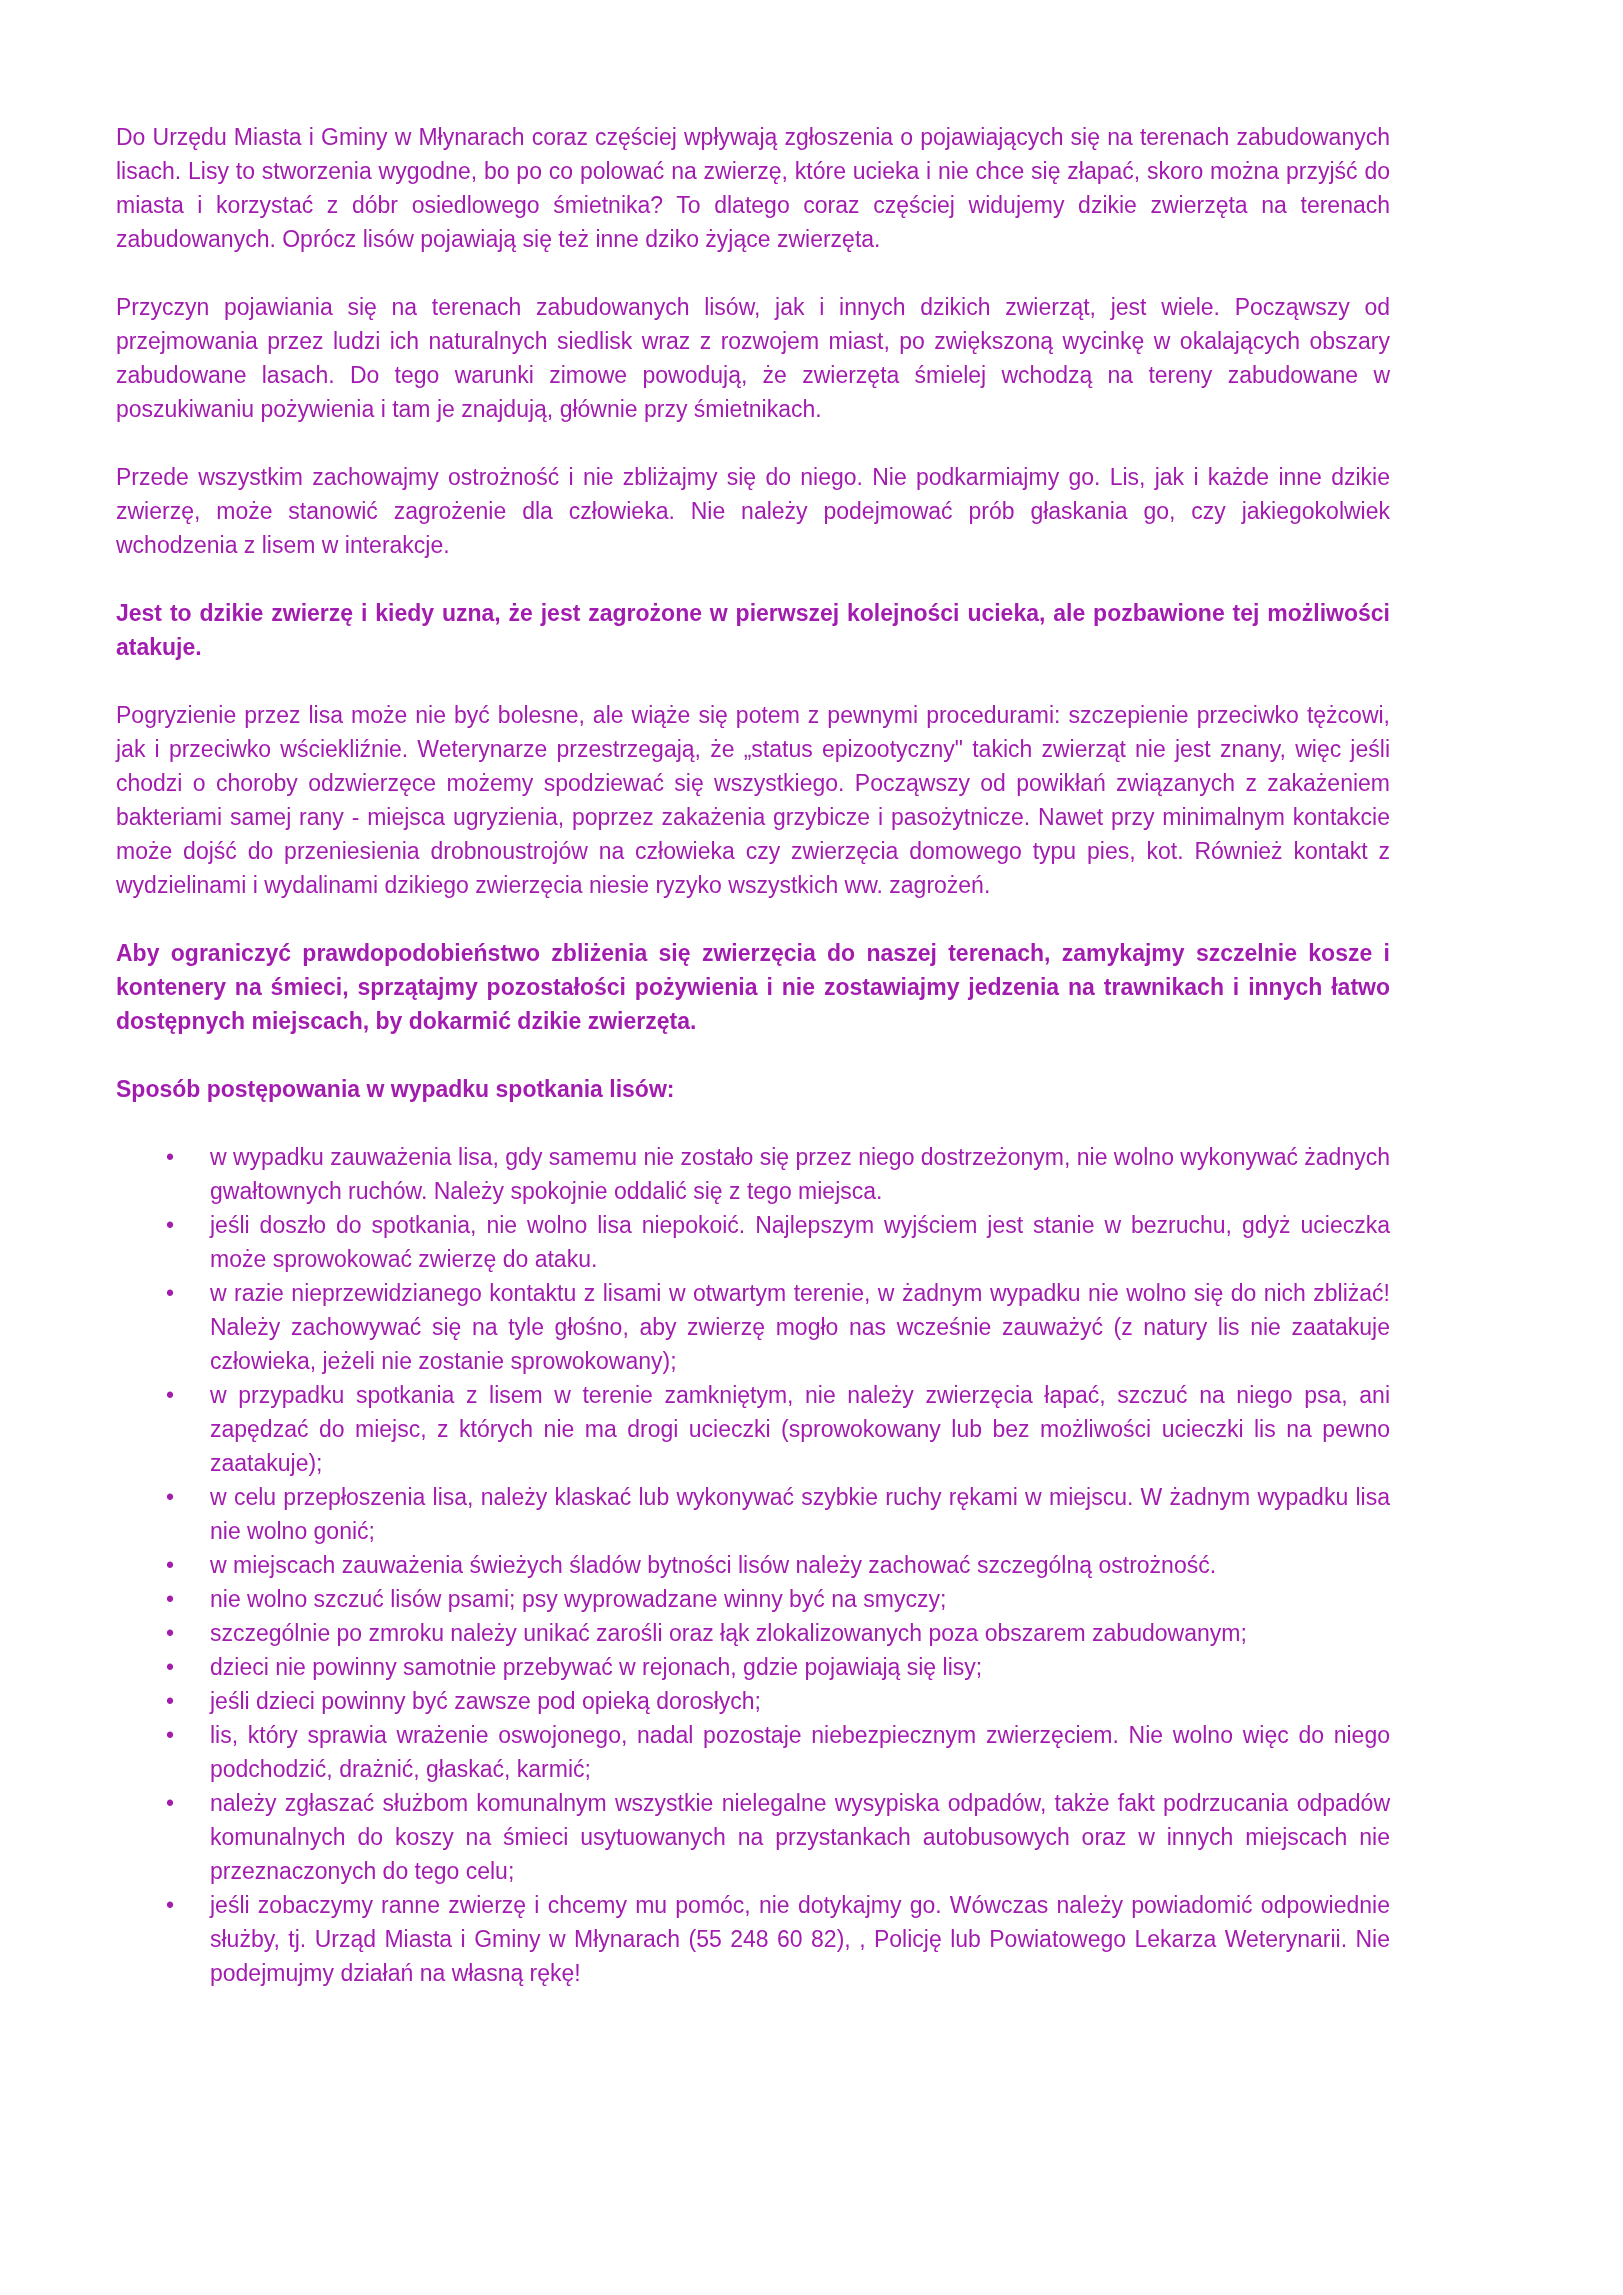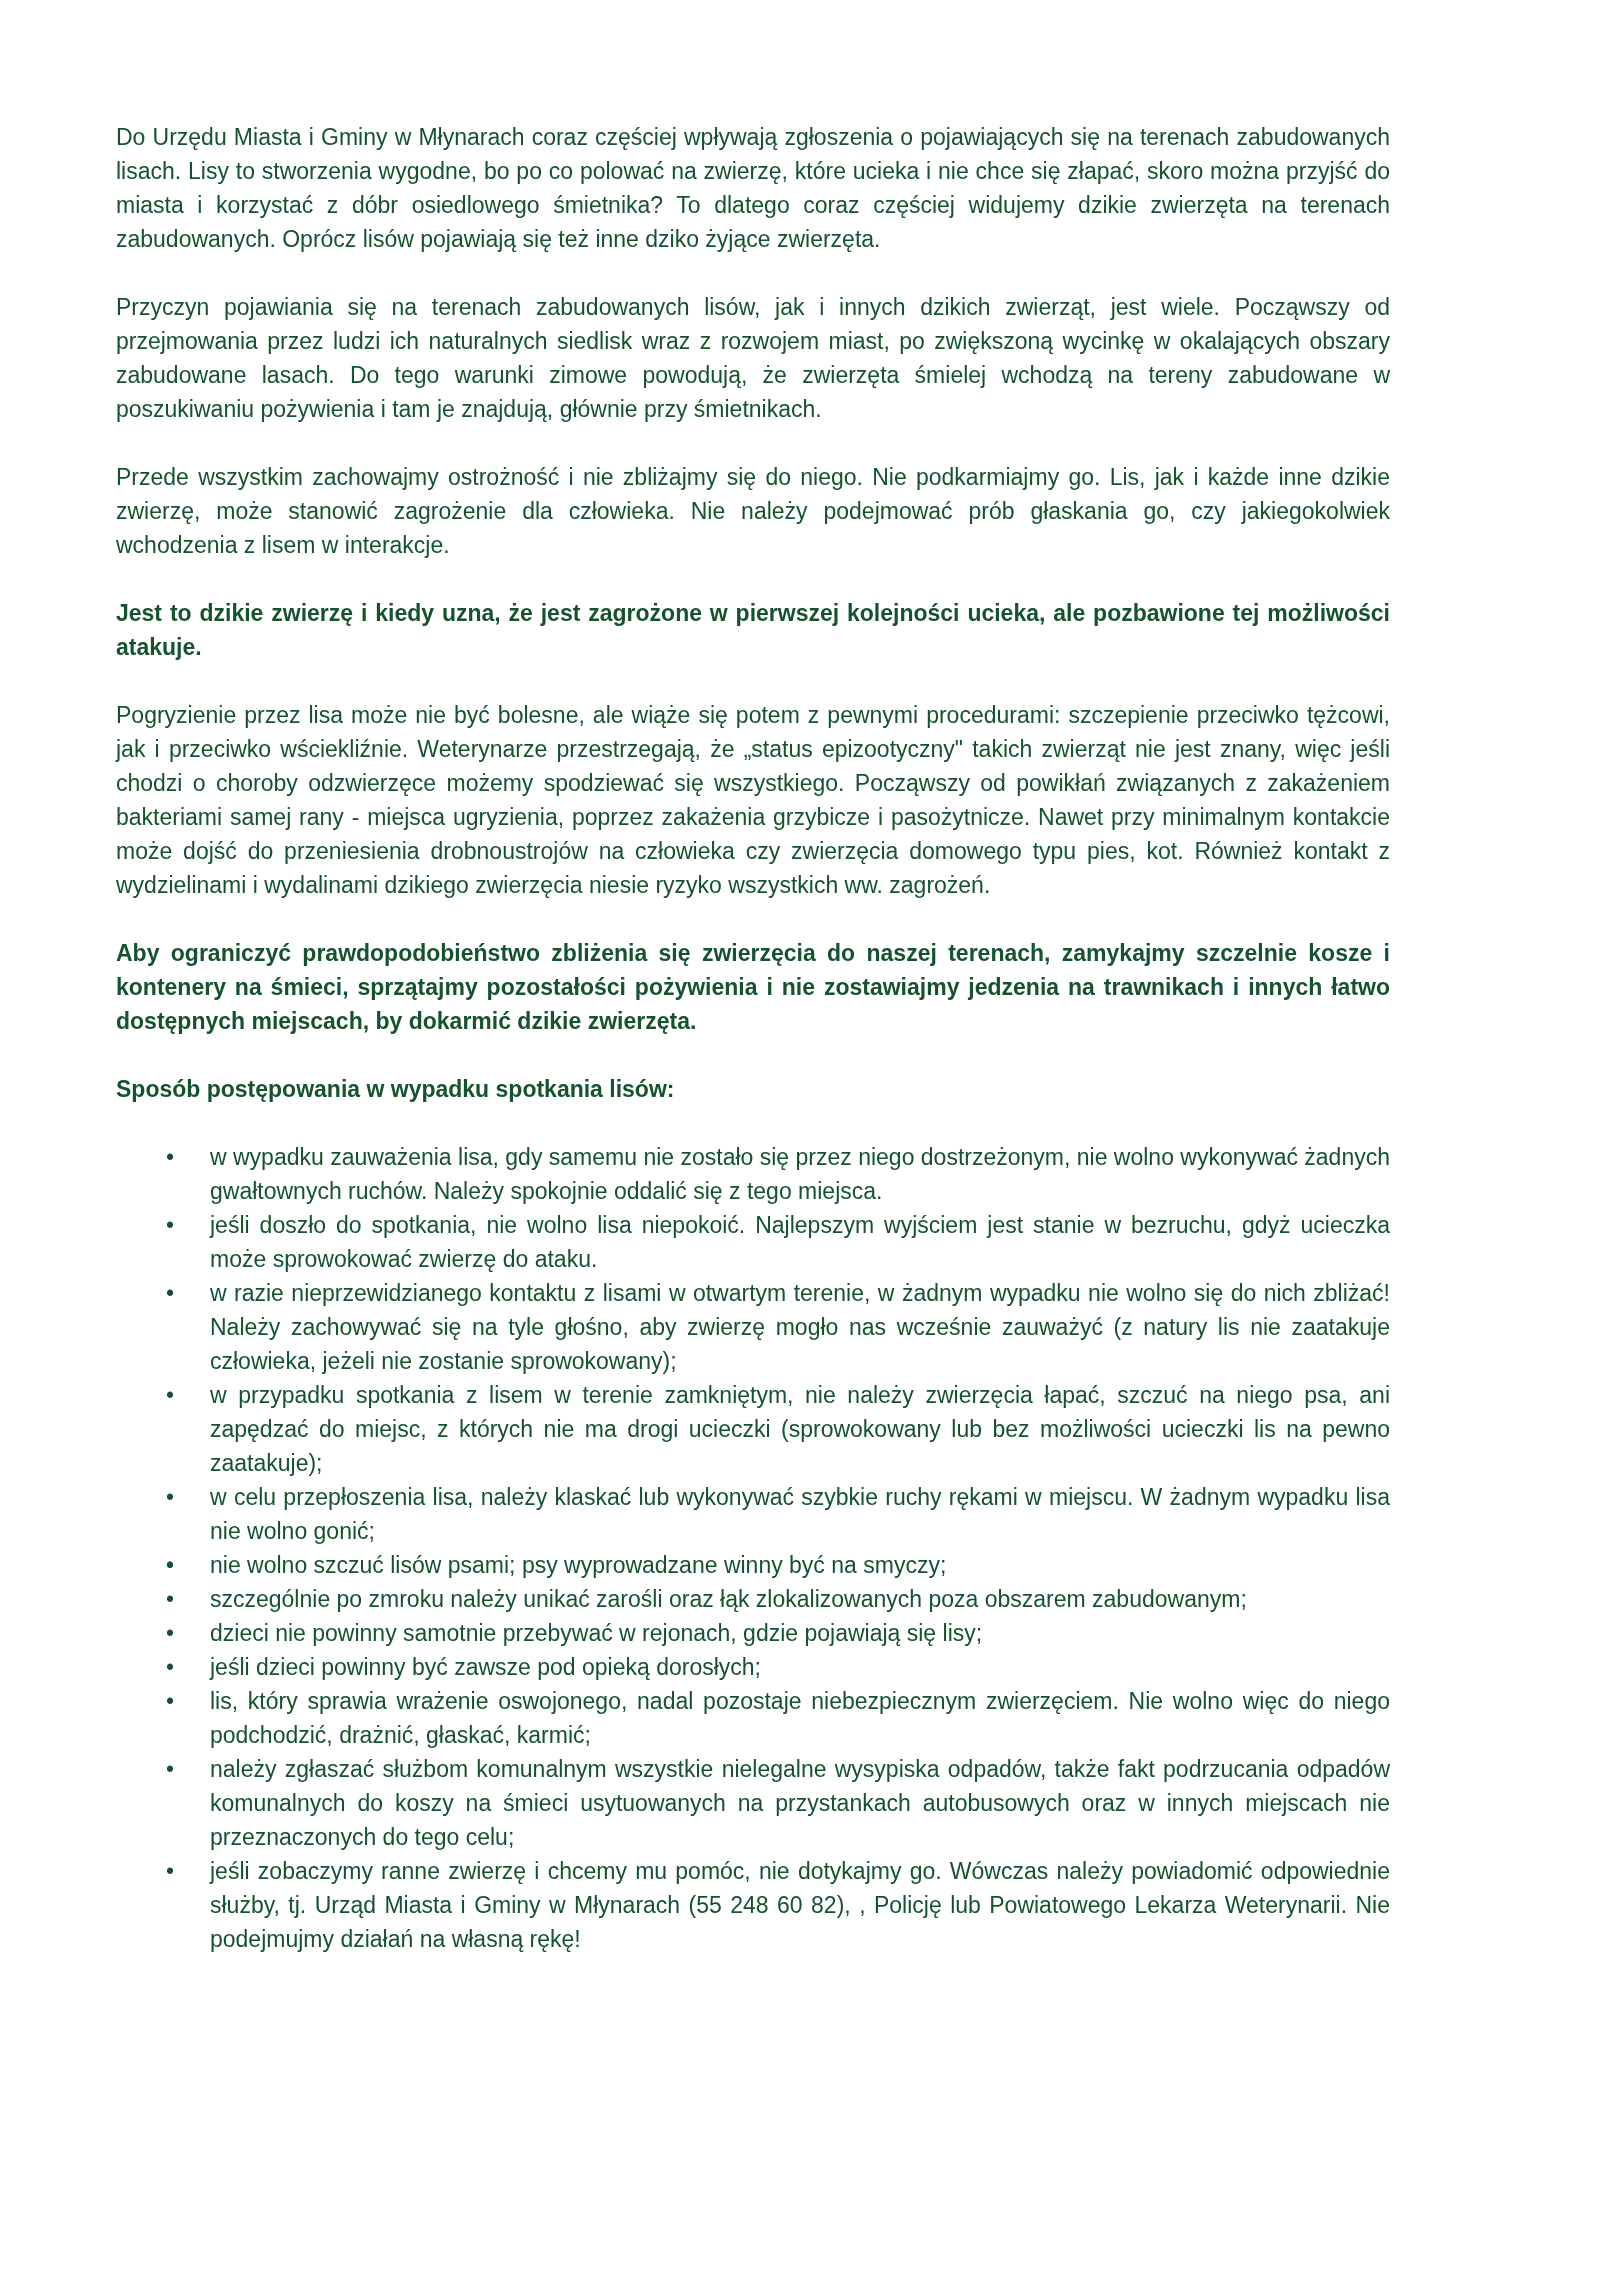--- a/index.html
+++ b/index.html
@@ -10,21 +10,21 @@
   .page {
     position: relative;
     width: 1507px;
     height: 2295px;
     background: #ffffff;
     box-sizing: border-box;
     padding: 120px 117px 65px 116px;
     font-family: "Liberation Sans", sans-serif;
     font-size: 23px;
     line-height: 34px;
-    color: #14532d;
+    color: #a21caf;
     overflow: hidden;
   }
   .para {
     margin: 0 0 34px 0;
     text-align: justify;
   }
   .bold { font-weight: bold; }
   .warning-underline {
     text-decoration-thickness: 2px;
     text-underline-offset: 3.9px;
@@ -64,21 +64,21 @@
   <p class="para bold">Aby ograniczyć prawdopodobieństwo zbliżenia się zwierzęcia do naszej terenach, zamykajmy szczelnie kosze i kontenery na śmieci, sprzątajmy pozostałości pożywienia i nie zostawiajmy jedzenia na trawnikach i innych łatwo dostępnych miejscach, by dokarmić dzikie zwierzęta.</p>
 
   <p class="para bold">Sposób postępowania w wypadku spotkania lisów:</p>
 
   <ul class="fox-list">
     <li><span class="marker">•</span><span>w wypadku zauważenia lisa, gdy samemu nie zostało się przez niego dostrzeżonym, nie wolno wykonywać żadnych gwałtownych ruchów. Należy spokojnie oddalić się z tego miejsca.</span></li>
     <li><span class="marker">•</span><span>jeśli doszło do spotkania, nie wolno lisa niepokoić. Najlepszym wyjściem jest stanie w bezruchu, gdyż ucieczka może sprowokować zwierzę do ataku.</span></li>
     <li><span class="marker">•</span><span>w razie nieprzewidzianego kontaktu z lisami w otwartym terenie, w żadnym wypadku nie wolno się do nich zbliżać! Należy zachowywać się na tyle głośno, aby zwierzę mogło nas wcześnie zauważyć (z natury lis nie zaatakuje człowieka, jeżeli nie zostanie sprowokowany);</span></li>
     <li><span class="marker">•</span><span>w przypadku spotkania z lisem w terenie zamkniętym, nie należy zwierzęcia łapać, szczuć na niego psa, ani zapędzać do miejsc, z których nie ma drogi ucieczki (sprowokowany lub bez możliwości ucieczki lis na pewno zaatakuje);</span></li>
     <li><span class="marker">•</span><span>w celu przepłoszenia lisa, należy klaskać lub wykonywać szybkie ruchy rękami w miejscu. W żadnym wypadku lisa nie wolno gonić;</span></li>
-    <li><span class="marker">•</span></li>
+    <li><span class="marker">•</span><span>w miejscach zauważenia świeżych śladów bytności lisów należy zachować szczególną ostrożność.</span></li>
     <li><span class="marker">•</span><span>nie wolno szczuć lisów psami; psy wyprowadzane winny być na smyczy;</span></li>
     <li><span class="marker">•</span><span>szczególnie po zmroku należy unikać zarośli oraz łąk zlokalizowanych poza obszarem zabudowanym;</span></li>
     <li><span class="marker">•</span><span>dzieci nie powinny samotnie przebywać w rejonach, gdzie pojawiają się lisy;</span></li>
     <li><span class="marker">•</span><span>jeśli dzieci powinny być zawsze pod opieką dorosłych;</span></li>
     <li><span class="marker">•</span><span>lis, który sprawia wrażenie oswojonego, nadal pozostaje niebezpiecznym zwierzęciem. Nie wolno więc do niego podchodzić, drażnić, głaskać, karmić;</span></li>
     <li><span class="marker">•</span><span>należy zgłaszać służbom komunalnym wszystkie nielegalne wysypiska odpadów, także fakt podrzucania odpadów komunalnych do koszy na śmieci usytuowanych na przystankach autobusowych oraz w innych miejscach nie przeznaczonych do tego celu;</span></li>
     <li><span class="marker">•</span><span>jeśli zobaczymy ranne zwierzę i chcemy mu pomóc, nie dotykajmy go. Wówczas należy powiadomić odpowiednie służby, tj. Urząd Miasta i Gminy w Młynarach (55 248 60 82), , Policję lub Powiatowego Lekarza Weterynarii. Nie podejmujmy działań na własną rękę!</span></li>
   </ul>
 
 </div>

